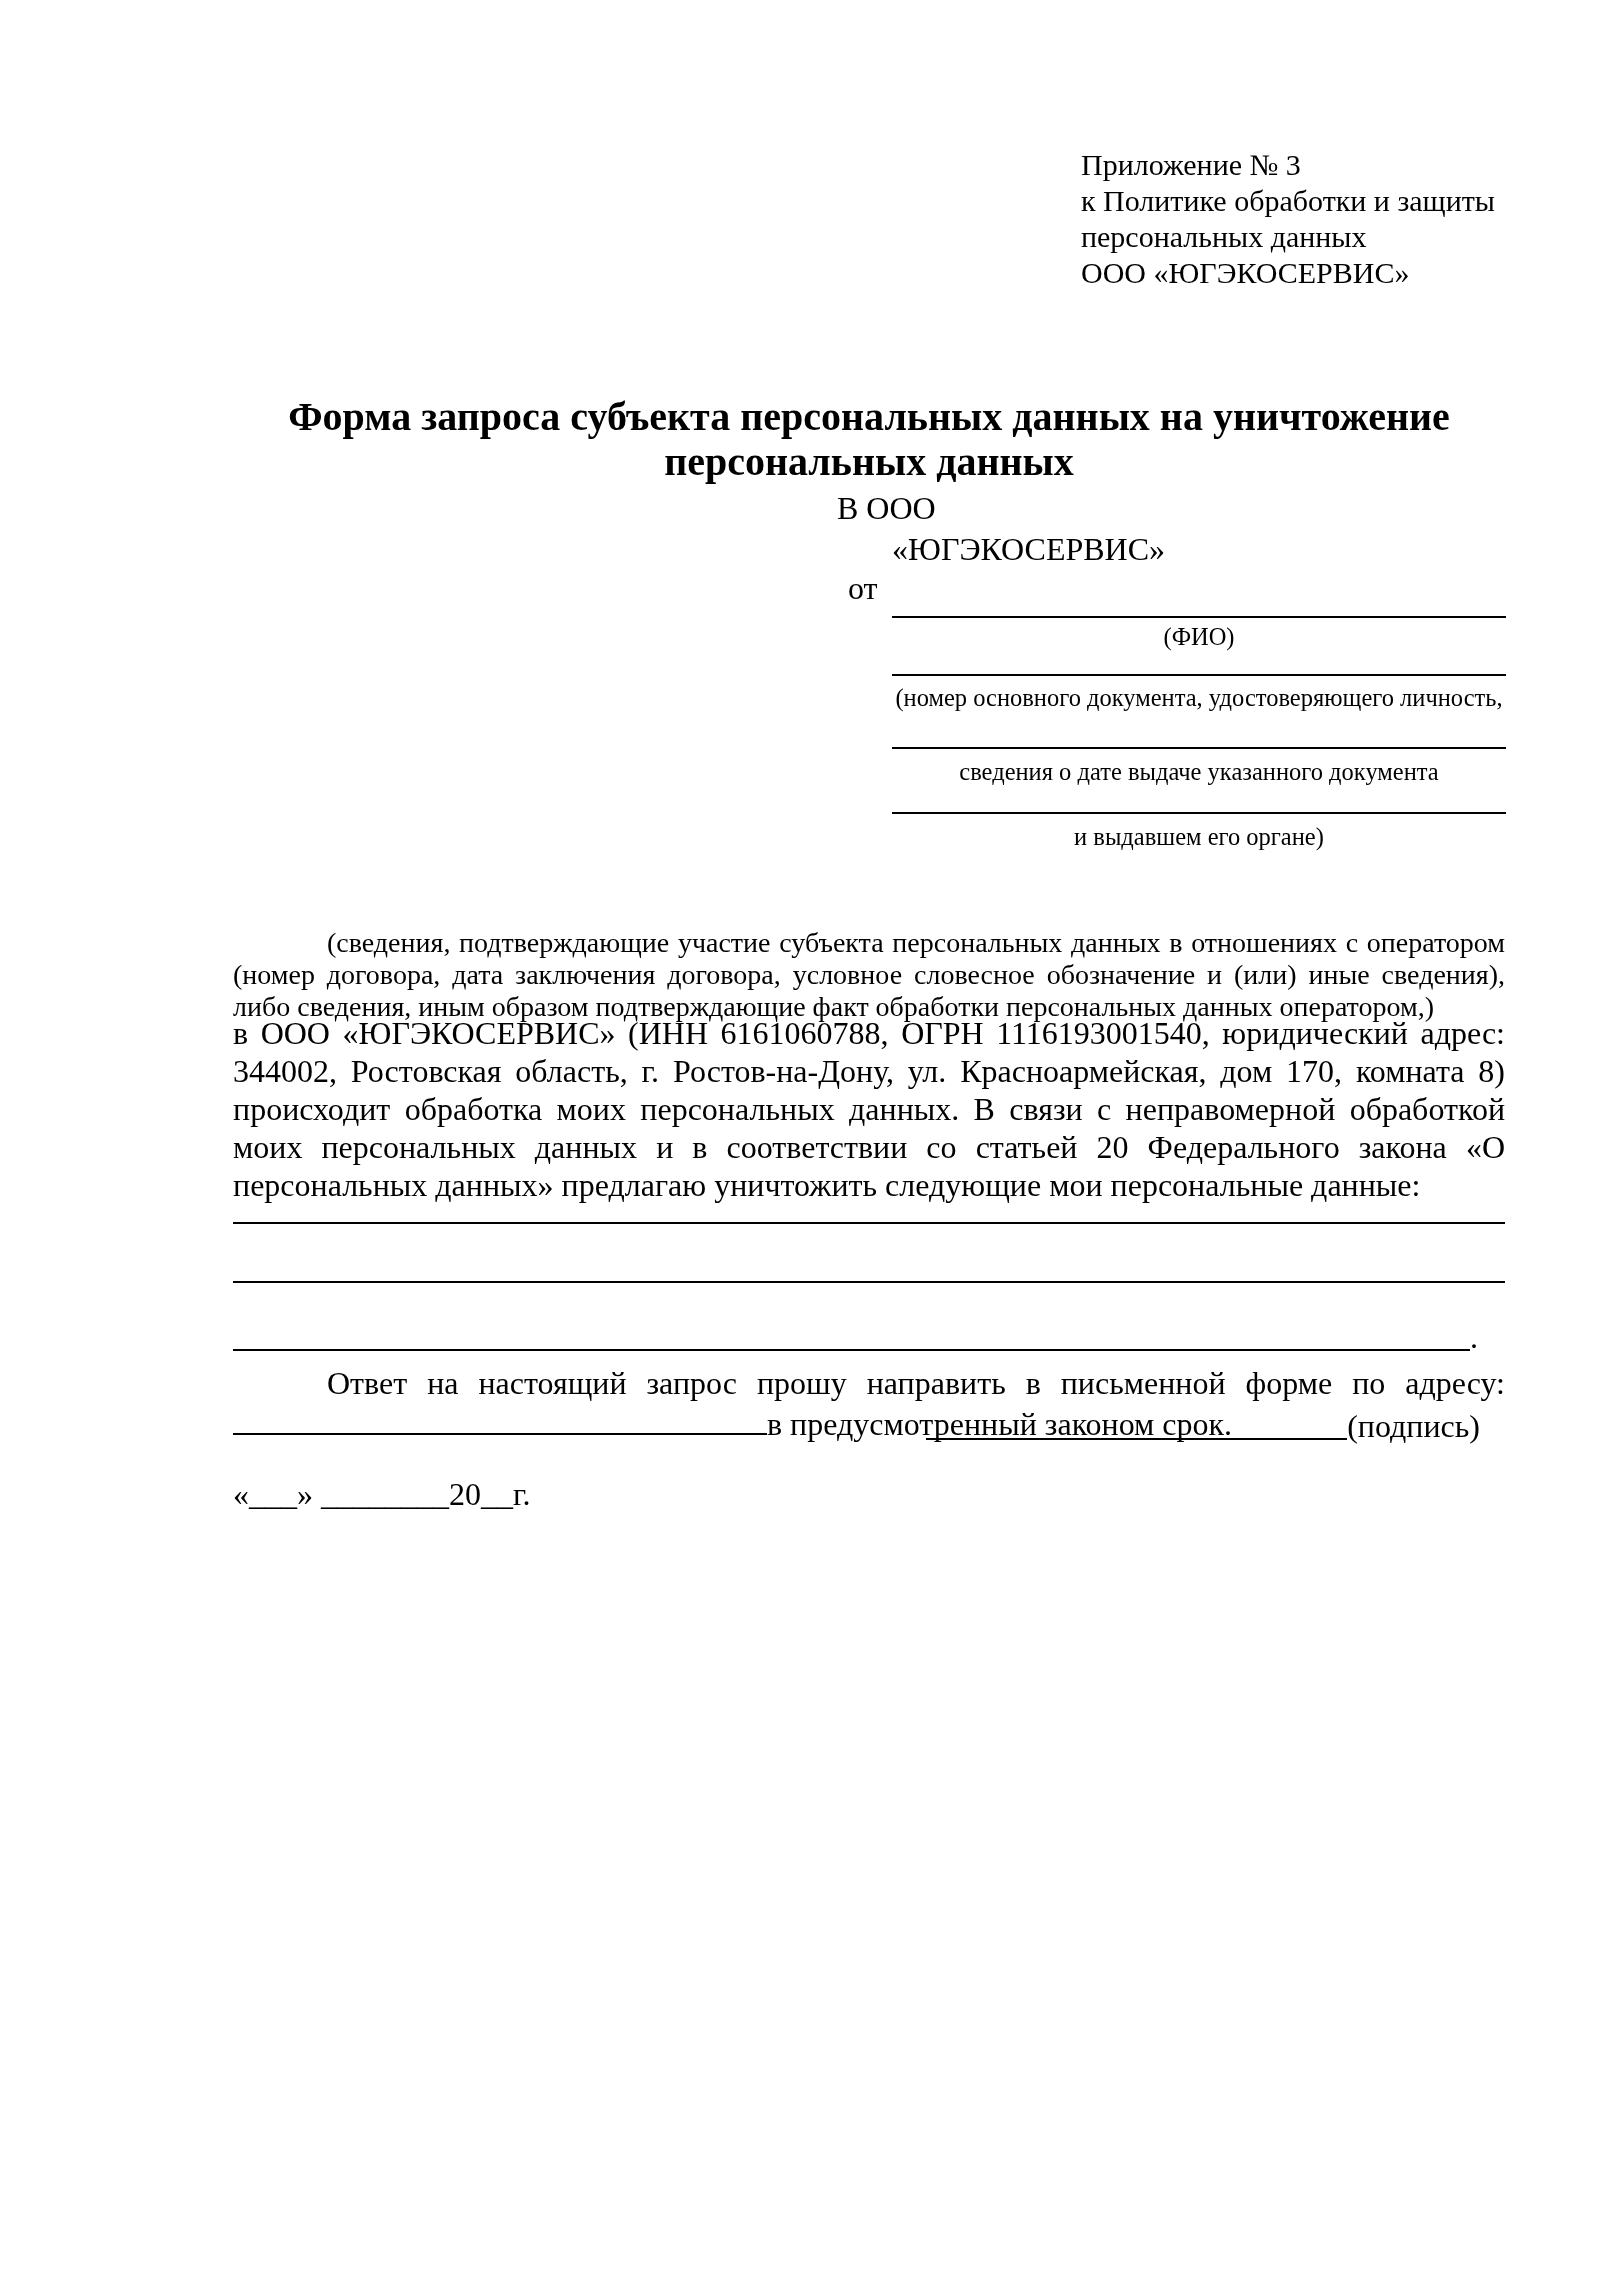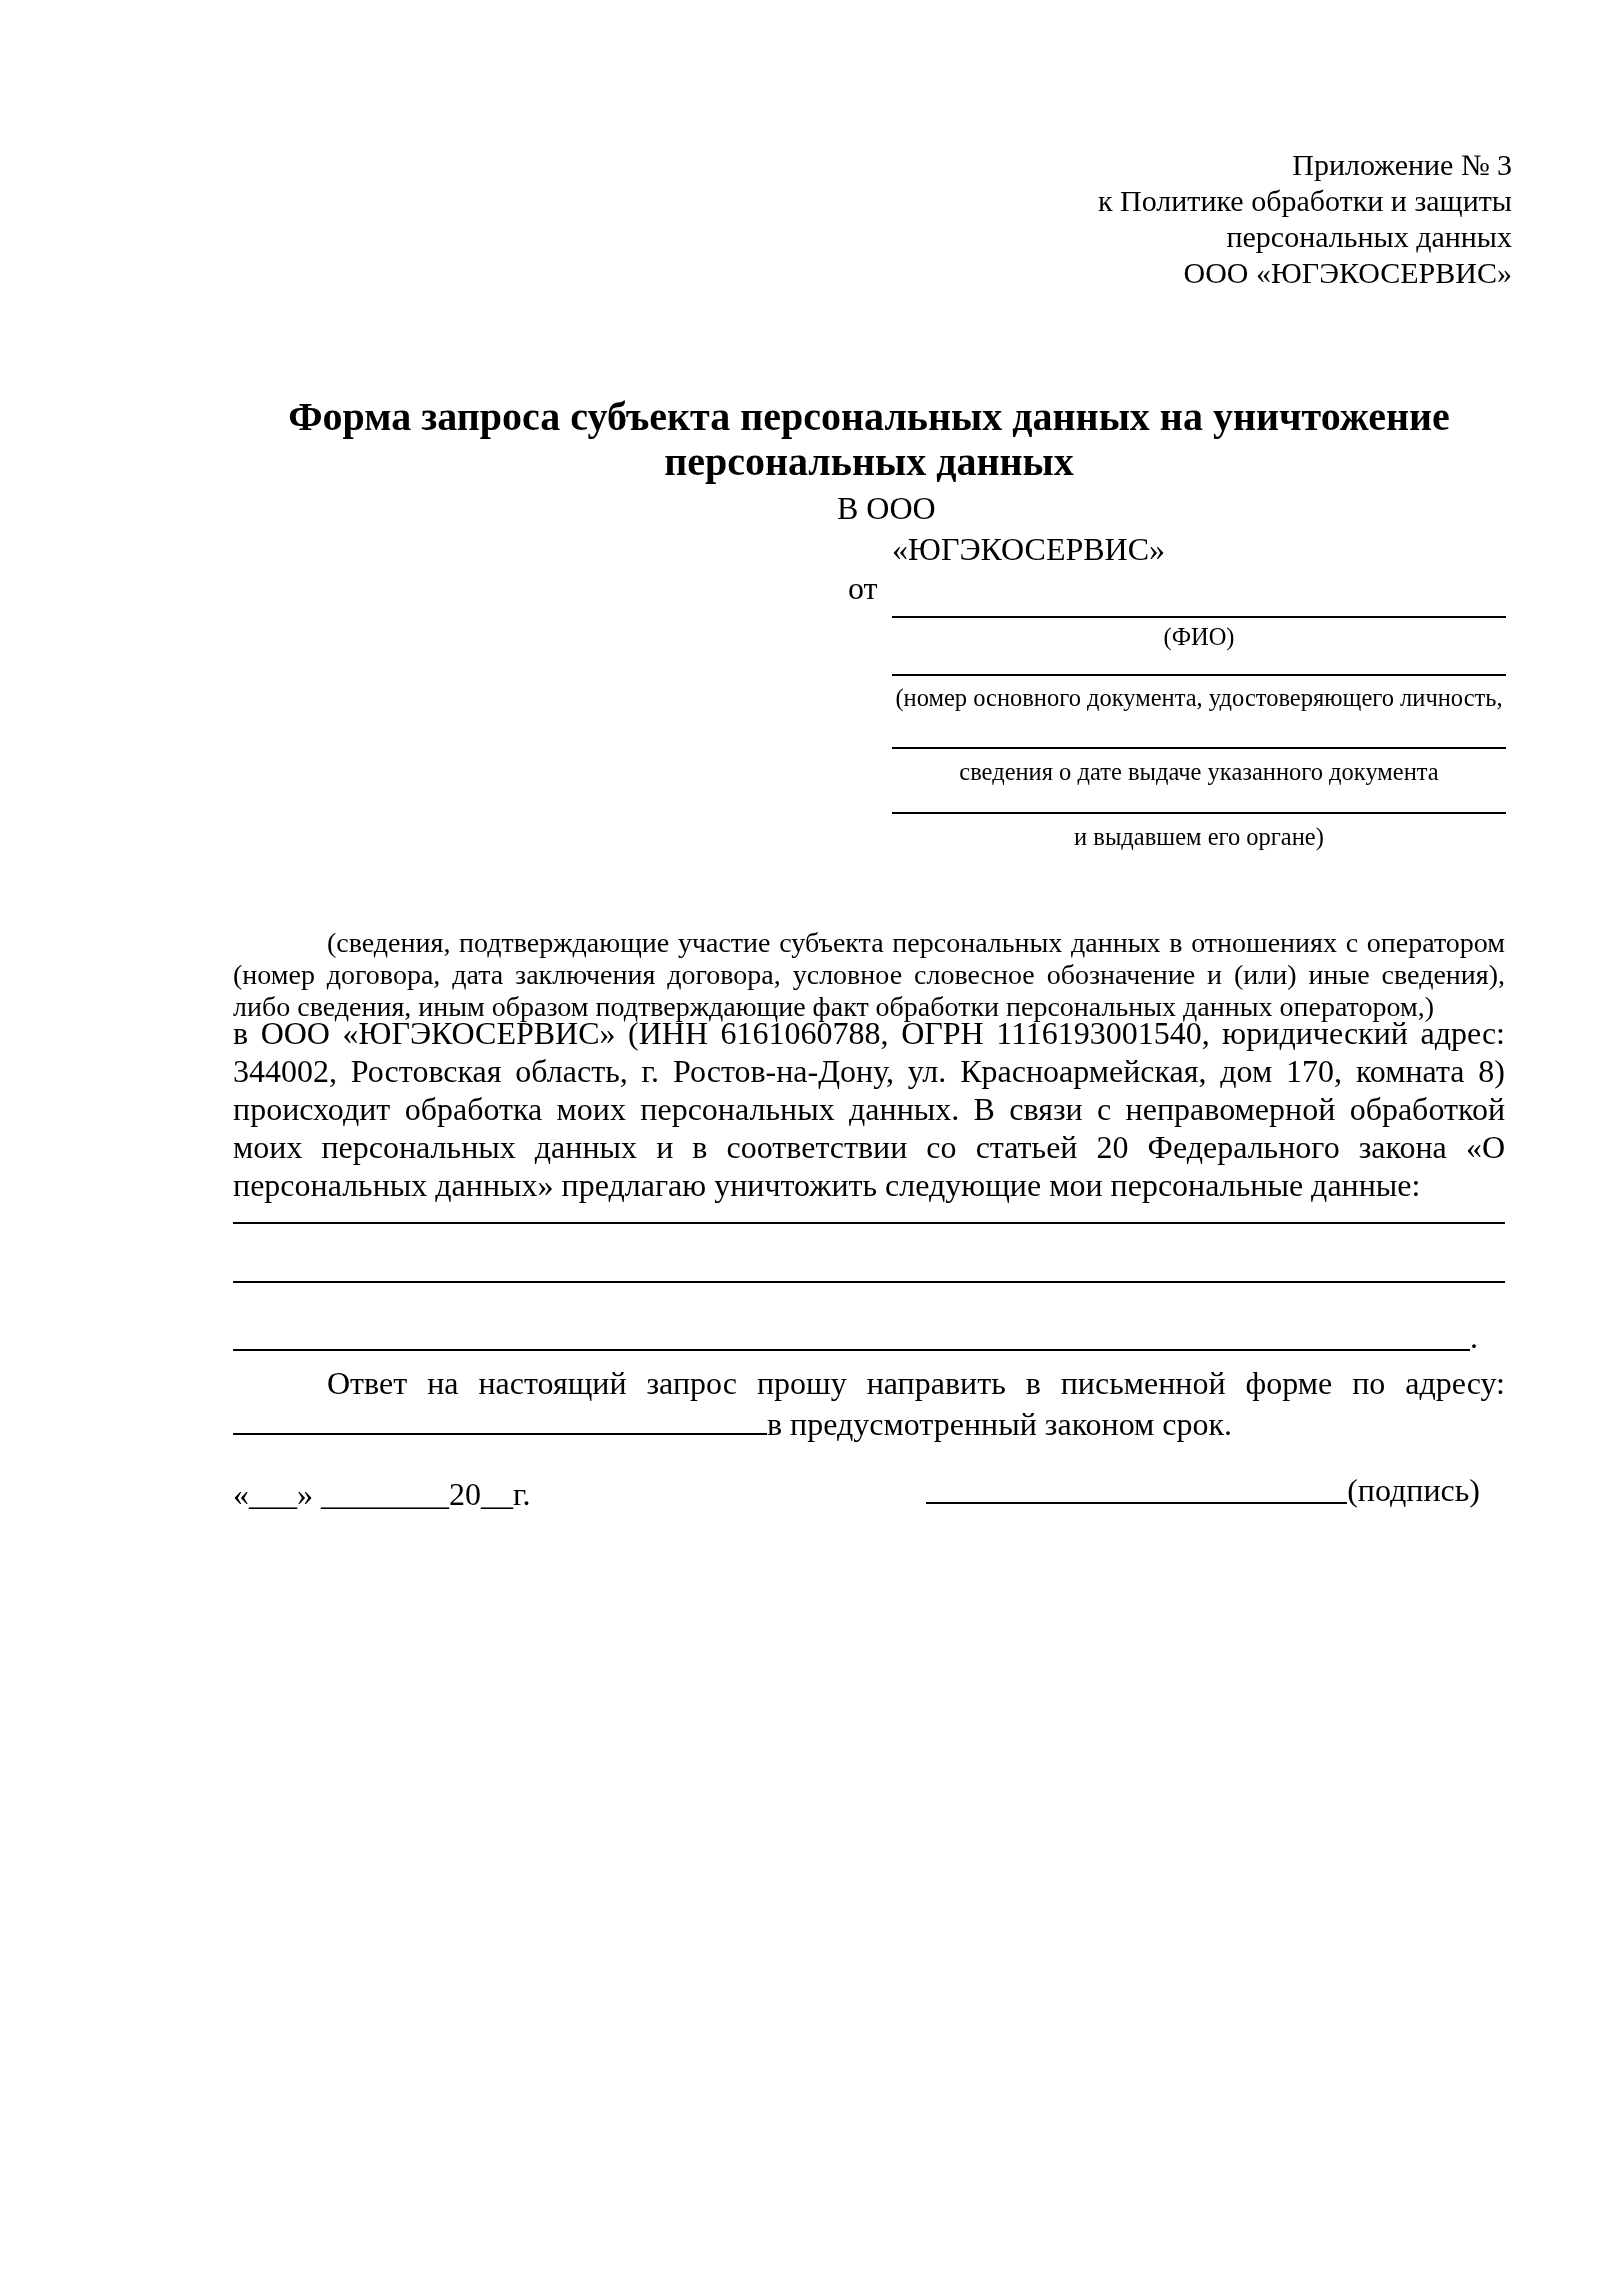--- a/index.html
+++ b/index.html
@@ -20,21 +20,21 @@
   }
   .abs { position: absolute; }
 
   
   .appendix {
     left: 1081px;
     top: 147px;
     width: 431px;
     font-size: 30px;
     line-height: 36px;
-    text-align: right;
+    text-align: left;
   }
 
   
   .doc-title {
     left: 233px;
     top: 394px;
     width: 1272px;
     text-align: center;
     font-weight: bold;
     font-size: 40px;
@@ -115,21 +115,21 @@
   .inline-fill {
     display: inline-block;
     width: 534px;
     height: 0;
     border-bottom: 2.9px solid #000;
     vertical-align: baseline;
   }
 
   .date-row { left: 233px; top: 1476px; white-space: nowrap; }
 
-  .sign-row { left: 926px; top: 1472px; width: 554px; }
+  .sign-row { left: 926px; top: 1408px; width: 554px; }
   .sign-row .lead { flex: 0 0 auto; }
 </style>
 </head>
 <body>
 
 <div class="page">
 
   <div class="abs appendix">
     <div>Приложение № 3</div>
     <div>к Политике обработки и защиты</div>

